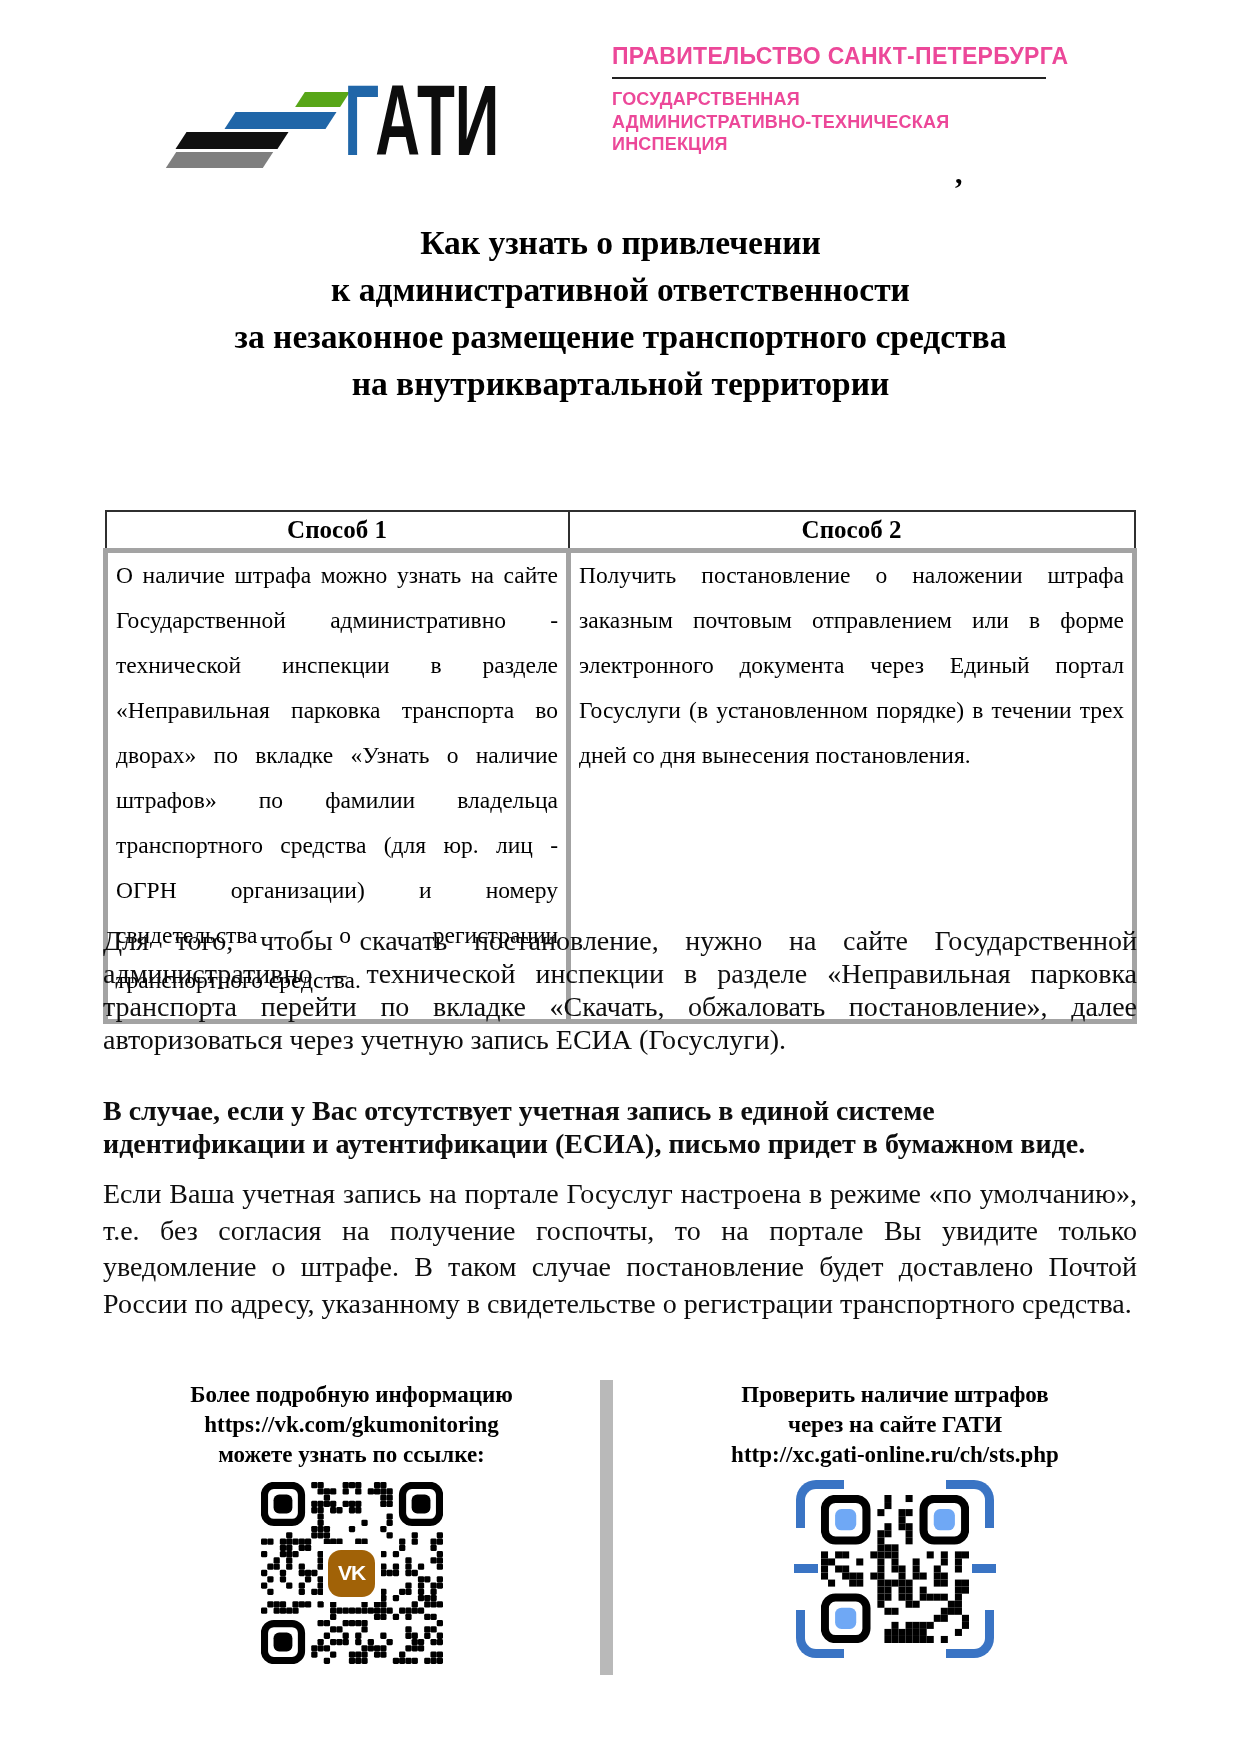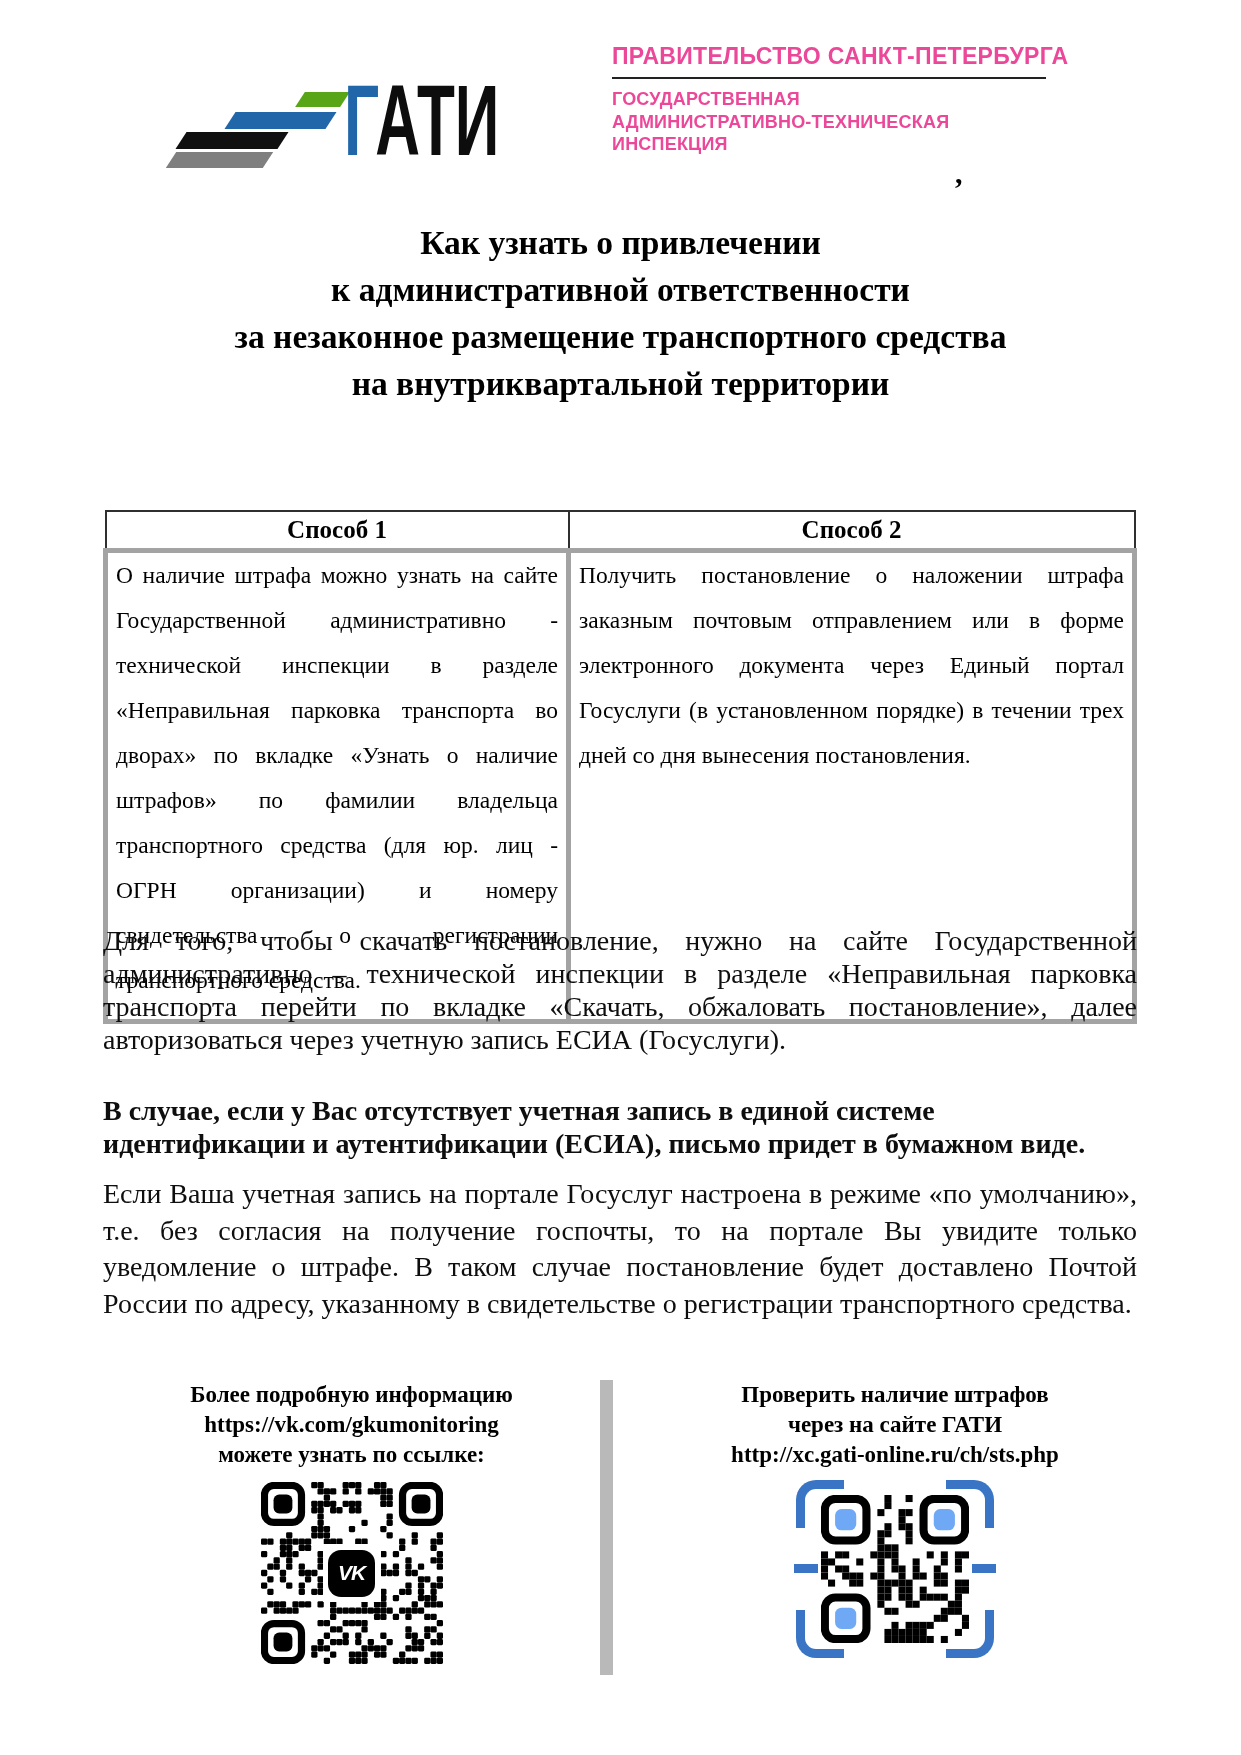--- a/index.html
+++ b/index.html
@@ -407,21 +407,21 @@
                 <rect x="28" y="28" width="1" height="1" rx="0.22"></rect>
               </g>
               <rect x="0.55" y="0.55" width="5.9" height="5.9" rx="1.5" fill="none" stroke="#000000" stroke-width="1.15"></rect>
               <rect x="2" y="2" width="3" height="3" rx="0.9" fill="#000000"></rect>
               <rect x="22.55" y="0.55" width="5.9" height="5.9" rx="1.5" fill="none" stroke="#000000" stroke-width="1.15"></rect>
               <rect x="24" y="2" width="3" height="3" rx="0.9" fill="#000000"></rect>
               <rect x="0.55" y="22.55" width="5.9" height="5.9" rx="1.5" fill="none" stroke="#000000" stroke-width="1.15"></rect>
               <rect x="2" y="24" width="3" height="3" rx="0.9" fill="#000000"></rect>
             </svg></div>
         <div class="vk-pad">
-          <div class="vk-badge" style="background: #000000; font-style: italic;">
+          <div class="vk-badge" style="background: #a16207;">
             <span>VK</span>
           </div>
         </div>
       </div>
     </div>
 
     <div class="f-divider" style="background: rgb(185, 185, 185);"></div>
 
     <div class="f-right">
       <div class="f-caption">

